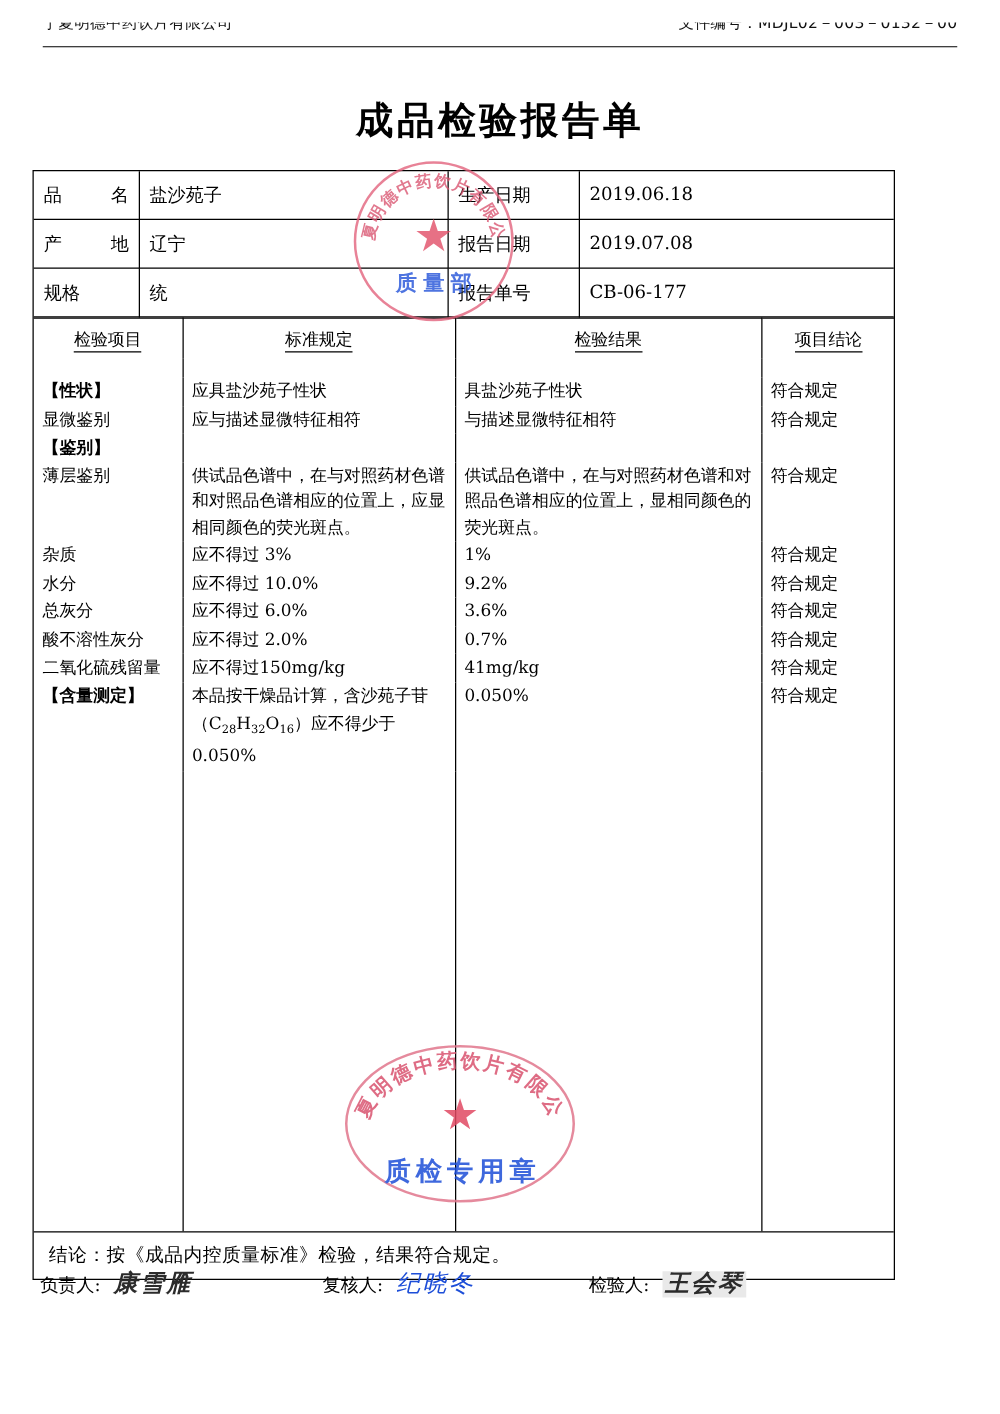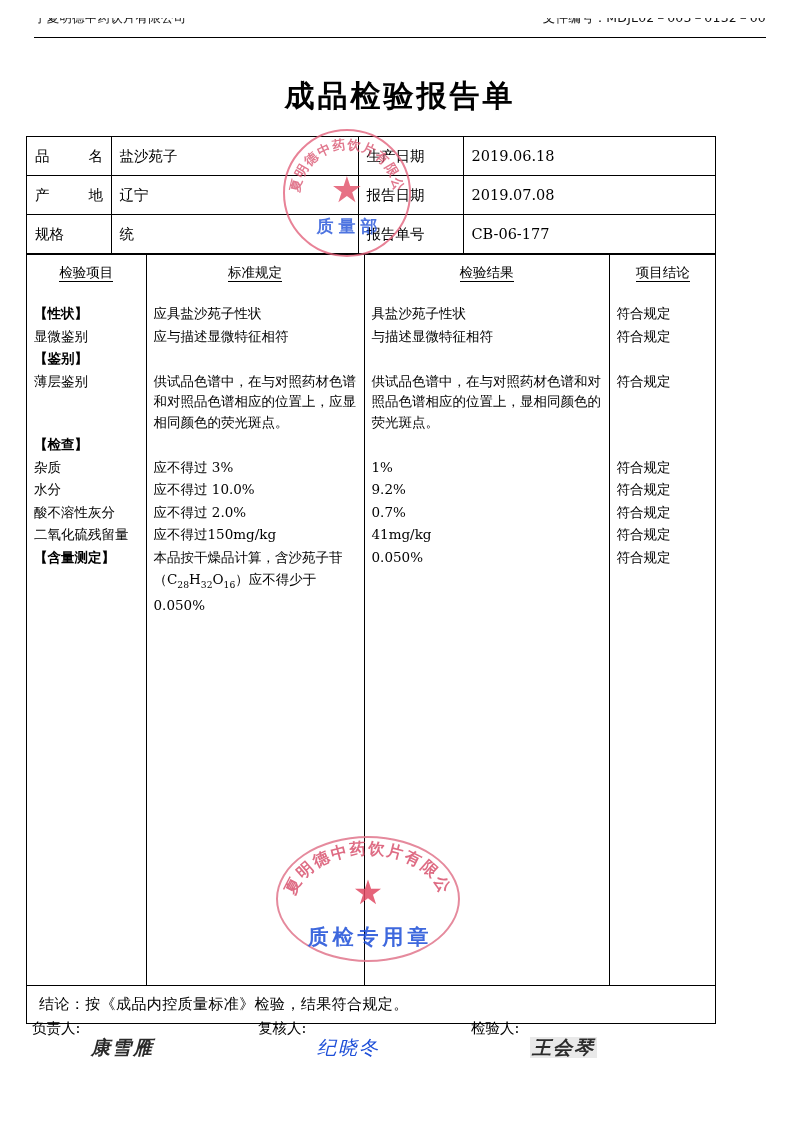--- a/index.html
+++ b/index.html
@@ -167,21 +167,21 @@
   .sig-3 { left: 445px; }
   .sig-name {
     font-family: Liberation Serif, serif;
     font-size: 19px;
     font-style: italic;
     font-weight: 700;
     color: #2b2b2b;
     letter-spacing: 2px;
     margin-left: 6px;
     position: relative;
-    top: 21px;
+    top: 0;
   }
   .sig-name.ink-grey { color: #1d4ed8; font-weight: 400; }
   .sig-name.ink-box { background: #e9e9e9; padding: 0 2px; margin-top: 44px; }
 
   
   .stamp {
     position: absolute;
     border-radius: 50%;
     pointer-events: none;
   }
@@ -332,35 +332,35 @@
           <td></td>
           <td></td>
         </tr>
         <tr>
           <td>薄层鉴别</td>
           <td>供试品色谱中，在与对照药材色谱和对照品色谱相应的位置上，应显相同颜色的荧光斑点。</td>
           <td>供试品色谱中，在与对照药材色谱和对照品色谱相应的位置上，显相同颜色的荧光斑点。</td>
           <td>符合规定</td>
         </tr>
         <tr>
-          <td class="bold-br pad-top">【检查】</td>
-          <td></td>
-          <td></td>
-          <td></td>
-        </tr>
-        <tr>
           <td>杂质</td>
           <td>应不得过 3%</td>
           <td>1%</td>
           <td>符合规定</td>
         </tr>
         <tr>
           <td>水分</td>
           <td>应不得过 10.0%</td>
           <td>9.2%</td>
+          <td>符合规定</td>
+        </tr>
+        <tr>
+          <td>总灰分</td>
+          <td>应不得过 6.0%</td>
+          <td>3.6%</td>
           <td>符合规定</td>
         </tr>
         <tr>
           <td>酸不溶性灰分</td>
           <td>应不得过 2.0%</td>
           <td>0.7%</td>
           <td>符合规定</td>
         </tr>
         <tr>
           <td>二氧化硫残留量</td>

